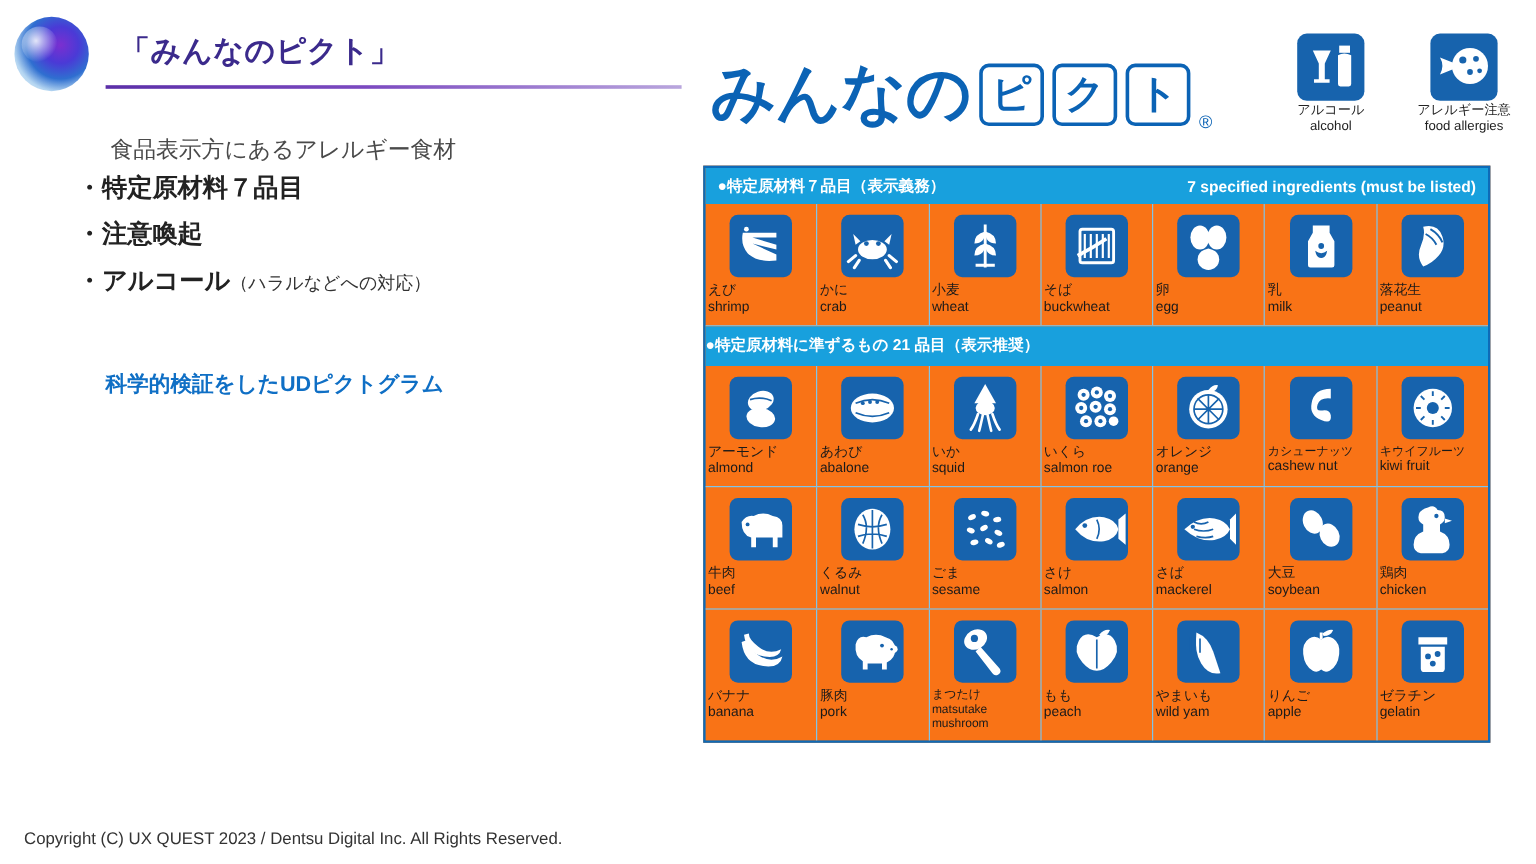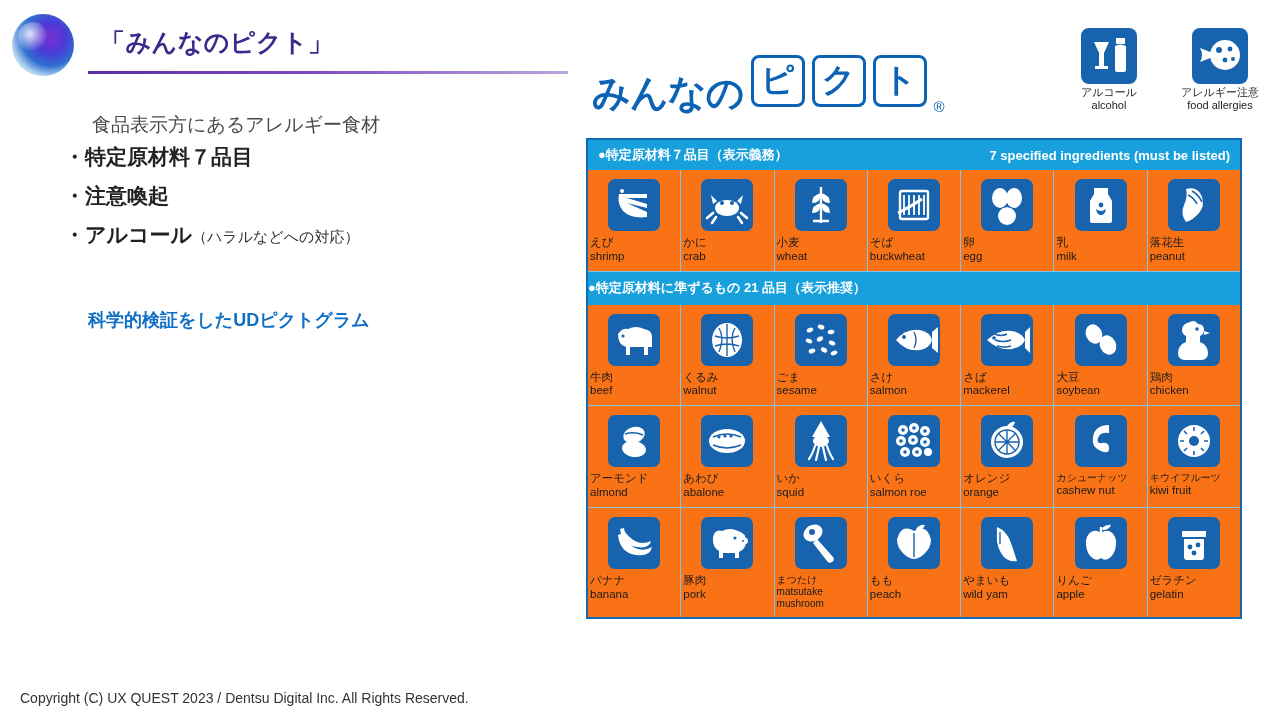--- a/index.html
+++ b/index.html
@@ -110,26 +110,25 @@
     width: 690px; height: 112px;
   }
   #brand-logo {
     position: absolute;
     left: 6px; top: 28px;
     display: flex;
     align-items: center;
     gap: 4px;
   }
   #brand-logo .jp {
-    font-size: 38px;
+    font-size: 54px;
     font-weight: bold;
     color: #0b63b5;
     letter-spacing: -1px;
     font-family: Liberation Mono, monospace;
-    margin-top: 26px;
   }
   #brand-logo .boxchar {
     display: inline-flex;
     align-items: center;
     justify-content: center;
     width: 48px; height: 46px;
     border: 3px solid #0b63b5;
     border-radius: 8px;
     font-size: 33px;
     font-weight: bold;
@@ -392,107 +391,20 @@
             <path d="M20 16 q6 3 9 9 M24 12 q7 4 10 11" stroke="#1763ad" stroke-width="1.6" fill="none"></path>
           </svg>
         </div>
         <span class="lbl-jp">落花生</span>
         <span class="lbl-en">peanut</span>
       </div>
     </div>
 
     <div class="band tall">
       <span>●特定原材料に準ずるもの 21 品目（表示推奨）</span>
-    </div>
-
-    <div class="grid-row">
-      <div class="cell">
-        <div class="icon-sq">
-          <svg width="52" height="52" viewBox="0 0 52 52">
-            <path d="M10 20 q4 -6 10 -5 q8 -4 16 0 q8 1 8 8 v10 h-4 v8 h-4 v-8 h-14 v8 h-4 v-8 q-8 -2 -8 -13 z" fill="#ffffff"></path>
-            <circle cx="15" cy="22" r="1.6" fill="#1763ad"></circle>
-          </svg>
-        </div>
-        <span class="lbl-jp">牛肉</span>
-        <span class="lbl-en">beef</span>
-      </div>
-      <div class="cell">
-        <div class="icon-sq">
-          <svg width="52" height="52" viewBox="0 0 52 52">
-            <ellipse cx="26" cy="26" rx="15" ry="17" fill="#ffffff"></ellipse>
-            <path d="M26 10 v32 M18 14 q6 10 0 24 M34 14 q-6 10 0 24 M14 22 q12 4 24 0 M14 32 q12 -4 24 0" stroke="#1763ad" stroke-width="1.4" fill="none"></path>
-          </svg>
-        </div>
-        <span class="lbl-jp">くるみ</span>
-        <span class="lbl-en">walnut</span>
-      </div>
-      <div class="cell">
-        <div class="icon-sq">
-          <svg width="52" height="52" viewBox="0 0 52 52">
-            <g fill="#ffffff">
-              <ellipse cx="15" cy="16" rx="3.4" ry="2.2" transform="rotate(-25 15 16)"></ellipse>
-              <ellipse cx="26" cy="13" rx="3.4" ry="2.2" transform="rotate(15 26 13)"></ellipse>
-              <ellipse cx="36" cy="18" rx="3.4" ry="2.2" transform="rotate(-10 36 18)"></ellipse>
-              <ellipse cx="14" cy="27" rx="3.4" ry="2.2" transform="rotate(20 14 27)"></ellipse>
-              <ellipse cx="25" cy="25" rx="3.4" ry="2.2" transform="rotate(-30 25 25)"></ellipse>
-              <ellipse cx="37" cy="29" rx="3.4" ry="2.2" transform="rotate(25 37 29)"></ellipse>
-              <ellipse cx="17" cy="37" rx="3.4" ry="2.2" transform="rotate(-15 17 37)"></ellipse>
-              <ellipse cx="29" cy="36" rx="3.4" ry="2.2" transform="rotate(30 29 36)"></ellipse>
-              <ellipse cx="39" cy="39" rx="3.4" ry="2.2" transform="rotate(-20 39 39)"></ellipse>
-            </g>
-          </svg>
-        </div>
-        <span class="lbl-jp">ごま</span>
-        <span class="lbl-en">sesame</span>
-      </div>
-      <div class="cell">
-        <div class="icon-sq">
-          <svg width="52" height="52" viewBox="0 0 52 52">
-            <path d="M8 26 q10 -12 24 -10 q10 2 12 10 q-2 8 -12 10 q-14 2 -24 -10 z" fill="#ffffff"></path>
-            <path d="M44 18 l6 -5 v26 l-6 -5 z" fill="#ffffff"></path>
-            <circle cx="16" cy="23" r="2" fill="#1763ad"></circle>
-            <path d="M26 18 q4 8 0 16" stroke="#1763ad" stroke-width="1.4" fill="none"></path>
-          </svg>
-        </div>
-        <span class="lbl-jp">さけ</span>
-        <span class="lbl-en">salmon</span>
-      </div>
-      <div class="cell">
-        <div class="icon-sq">
-          <svg width="52" height="52" viewBox="0 0 52 52">
-            <path d="M6 26 q12 -11 25 -9 q10 2 13 9 q-3 7 -13 9 q-13 2 -25 -9 z" fill="#ffffff"></path>
-            <path d="M44 18 l5 -5 v26 l-5 -5 z" fill="#ffffff"></path>
-            <path d="M14 20 q6 3 12 0 M14 26 q8 3 16 0 M16 32 q8 2 14 0" stroke="#1763ad" stroke-width="1.4" fill="none"></path>
-            <circle cx="13" cy="24" r="1.8" fill="#1763ad"></circle>
-          </svg>
-        </div>
-        <span class="lbl-jp">さば</span>
-        <span class="lbl-en">mackerel</span>
-      </div>
-      <div class="cell">
-        <div class="icon-sq">
-          <svg width="52" height="52" viewBox="0 0 52 52">
-            <ellipse cx="19" cy="20" rx="8" ry="10" transform="rotate(-25 19 20)" fill="#ffffff"></ellipse>
-            <ellipse cx="33" cy="31" rx="8" ry="10" transform="rotate(-25 33 31)" fill="#ffffff"></ellipse>
-          </svg>
-        </div>
-        <span class="lbl-jp">大豆</span>
-        <span class="lbl-en">soybean</span>
-      </div>
-      <div class="cell">
-        <div class="icon-sq">
-          <svg width="52" height="52" viewBox="0 0 52 52">
-            <path d="M22 8 q5 -3 8 2 q6 0 6 6 q0 4 -4 6 v6 q8 3 8 11 q0 6 -6 7 h-18 q-6 -1 -6 -7 q0 -8 8 -11 v-6 q-4 -2 -4 -6 q0 -6 8 -8 z" fill="#ffffff"></path>
-            <circle cx="29" cy="15" r="1.8" fill="#1763ad"></circle>
-            <path d="M36 17 l6 2 l-6 2 z" fill="#ffffff"></path>
-          </svg>
-        </div>
-        <span class="lbl-jp">鶏肉</span>
-        <span class="lbl-en">chicken</span>
-      </div>
     </div>
 
     <div class="grid-row">
       <div class="cell">
         <div class="icon-sq">
           <svg width="52" height="52" viewBox="0 0 52 52">
             <ellipse cx="26" cy="20" rx="11" ry="8" transform="rotate(-18 26 20)" fill="#ffffff"></ellipse>
             <ellipse cx="26" cy="34" rx="12" ry="8" transform="rotate(8 26 34)" fill="#ffffff"></ellipse>
             <path d="M17 19 q9 -3 18 1" stroke="#1763ad" stroke-width="1.4" fill="none"></path>
           </svg>
@@ -586,20 +498,107 @@
         </div>
         <span class="lbl-jp small">キウイフルーツ</span>
         <span class="lbl-en">kiwi fruit</span>
       </div>
     </div>
 
     <div class="grid-row">
       <div class="cell">
         <div class="icon-sq">
           <svg width="52" height="52" viewBox="0 0 52 52">
+            <path d="M10 20 q4 -6 10 -5 q8 -4 16 0 q8 1 8 8 v10 h-4 v8 h-4 v-8 h-14 v8 h-4 v-8 q-8 -2 -8 -13 z" fill="#ffffff"></path>
+            <circle cx="15" cy="22" r="1.6" fill="#1763ad"></circle>
+          </svg>
+        </div>
+        <span class="lbl-jp">牛肉</span>
+        <span class="lbl-en">beef</span>
+      </div>
+      <div class="cell">
+        <div class="icon-sq">
+          <svg width="52" height="52" viewBox="0 0 52 52">
+            <ellipse cx="26" cy="26" rx="15" ry="17" fill="#ffffff"></ellipse>
+            <path d="M26 10 v32 M18 14 q6 10 0 24 M34 14 q-6 10 0 24 M14 22 q12 4 24 0 M14 32 q12 -4 24 0" stroke="#1763ad" stroke-width="1.4" fill="none"></path>
+          </svg>
+        </div>
+        <span class="lbl-jp">くるみ</span>
+        <span class="lbl-en">walnut</span>
+      </div>
+      <div class="cell">
+        <div class="icon-sq">
+          <svg width="52" height="52" viewBox="0 0 52 52">
+            <g fill="#ffffff">
+              <ellipse cx="15" cy="16" rx="3.4" ry="2.2" transform="rotate(-25 15 16)"></ellipse>
+              <ellipse cx="26" cy="13" rx="3.4" ry="2.2" transform="rotate(15 26 13)"></ellipse>
+              <ellipse cx="36" cy="18" rx="3.4" ry="2.2" transform="rotate(-10 36 18)"></ellipse>
+              <ellipse cx="14" cy="27" rx="3.4" ry="2.2" transform="rotate(20 14 27)"></ellipse>
+              <ellipse cx="25" cy="25" rx="3.4" ry="2.2" transform="rotate(-30 25 25)"></ellipse>
+              <ellipse cx="37" cy="29" rx="3.4" ry="2.2" transform="rotate(25 37 29)"></ellipse>
+              <ellipse cx="17" cy="37" rx="3.4" ry="2.2" transform="rotate(-15 17 37)"></ellipse>
+              <ellipse cx="29" cy="36" rx="3.4" ry="2.2" transform="rotate(30 29 36)"></ellipse>
+              <ellipse cx="39" cy="39" rx="3.4" ry="2.2" transform="rotate(-20 39 39)"></ellipse>
+            </g>
+          </svg>
+        </div>
+        <span class="lbl-jp">ごま</span>
+        <span class="lbl-en">sesame</span>
+      </div>
+      <div class="cell">
+        <div class="icon-sq">
+          <svg width="52" height="52" viewBox="0 0 52 52">
+            <path d="M8 26 q10 -12 24 -10 q10 2 12 10 q-2 8 -12 10 q-14 2 -24 -10 z" fill="#ffffff"></path>
+            <path d="M44 18 l6 -5 v26 l-6 -5 z" fill="#ffffff"></path>
+            <circle cx="16" cy="23" r="2" fill="#1763ad"></circle>
+            <path d="M26 18 q4 8 0 16" stroke="#1763ad" stroke-width="1.4" fill="none"></path>
+          </svg>
+        </div>
+        <span class="lbl-jp">さけ</span>
+        <span class="lbl-en">salmon</span>
+      </div>
+      <div class="cell">
+        <div class="icon-sq">
+          <svg width="52" height="52" viewBox="0 0 52 52">
+            <path d="M6 26 q12 -11 25 -9 q10 2 13 9 q-3 7 -13 9 q-13 2 -25 -9 z" fill="#ffffff"></path>
+            <path d="M44 18 l5 -5 v26 l-5 -5 z" fill="#ffffff"></path>
+            <path d="M14 20 q6 3 12 0 M14 26 q8 3 16 0 M16 32 q8 2 14 0" stroke="#1763ad" stroke-width="1.4" fill="none"></path>
+            <circle cx="13" cy="24" r="1.8" fill="#1763ad"></circle>
+          </svg>
+        </div>
+        <span class="lbl-jp">さば</span>
+        <span class="lbl-en">mackerel</span>
+      </div>
+      <div class="cell">
+        <div class="icon-sq">
+          <svg width="52" height="52" viewBox="0 0 52 52">
+            <ellipse cx="19" cy="20" rx="8" ry="10" transform="rotate(-25 19 20)" fill="#ffffff"></ellipse>
+            <ellipse cx="33" cy="31" rx="8" ry="10" transform="rotate(-25 33 31)" fill="#ffffff"></ellipse>
+          </svg>
+        </div>
+        <span class="lbl-jp">大豆</span>
+        <span class="lbl-en">soybean</span>
+      </div>
+      <div class="cell">
+        <div class="icon-sq">
+          <svg width="52" height="52" viewBox="0 0 52 52">
+            <path d="M22 8 q5 -3 8 2 q6 0 6 6 q0 4 -4 6 v6 q8 3 8 11 q0 6 -6 7 h-18 q-6 -1 -6 -7 q0 -8 8 -11 v-6 q-4 -2 -4 -6 q0 -6 8 -8 z" fill="#ffffff"></path>
+            <circle cx="29" cy="15" r="1.8" fill="#1763ad"></circle>
+            <path d="M36 17 l6 2 l-6 2 z" fill="#ffffff"></path>
+          </svg>
+        </div>
+        <span class="lbl-jp">鶏肉</span>
+        <span class="lbl-en">chicken</span>
+      </div>
+    </div>
+
+    <div class="grid-row">
+      <div class="cell">
+        <div class="icon-sq">
+          <svg width="52" height="52" viewBox="0 0 52 52">
             <path d="M10 18 q2 18 18 20 q14 2 16 -8 q-10 6 -20 -1 q-9 -6 -8 -13 z" fill="#ffffff"></path>
             <path d="M12 12 q2 16 17 18 q12 2 14 -6 q-10 5 -19 -2 q-8 -6 -8 -11 z" fill="#ffffff"></path>
           </svg>
         </div>
         <span class="lbl-jp">バナナ</span>
         <span class="lbl-en">banana</span>
       </div>
       <div class="cell">
         <div class="icon-sq">
           <svg width="52" height="52" viewBox="0 0 52 52">

